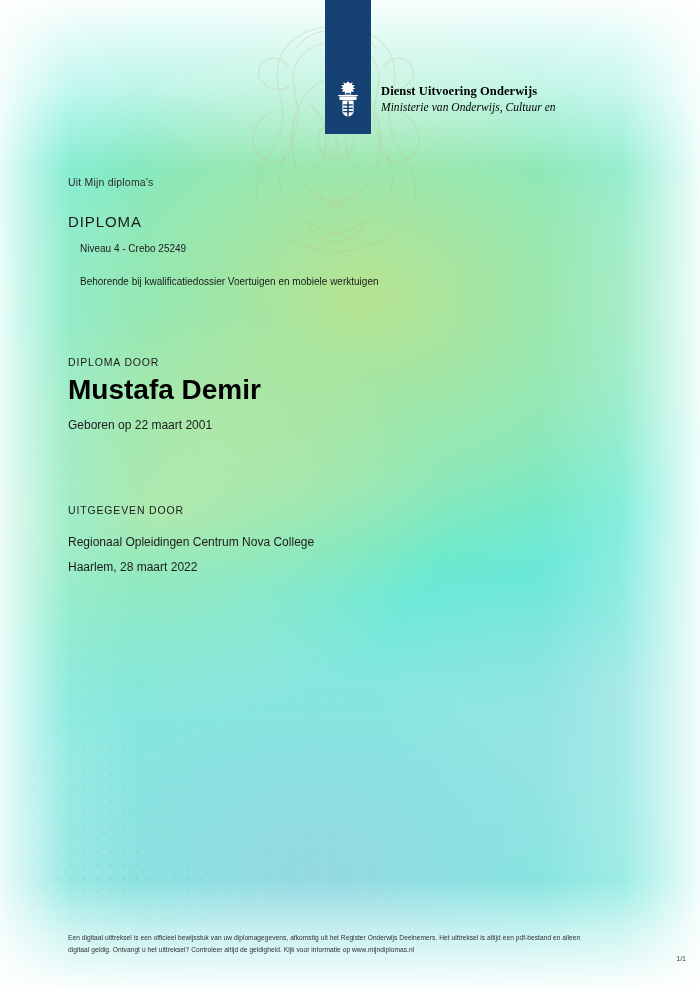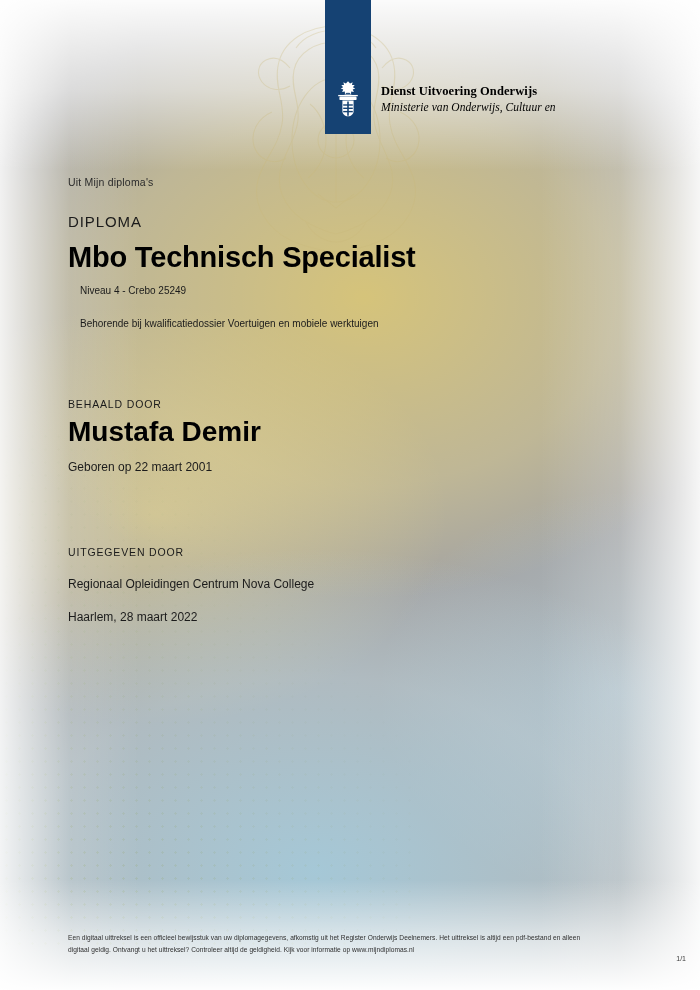--- a/index.html
+++ b/index.html
@@ -9,21 +9,21 @@
   }
   body {
     font-family: "Liberation Sans", sans-serif;
     -webkit-font-smoothing: antialiased;
   }
   #page {
     position: relative;
     width: 700px;
     height: 990px;
     overflow: hidden;
-    background: #a3a3a3;
+    background: #5eead4;
   }
 
   
   .bg-layer {
     position: absolute;
     inset: 0;
     pointer-events: none;
   }
   .bg-yellow {
     background:
@@ -252,36 +252,35 @@
     <div class="header-min">Ministerie van Onderwijs, Cultuur en</div>
   </div>
 
   <div class="content">
 
     <div class="kicker">Uit Mijn diploma's</div>
 
     <div class="label-diploma">DIPLOMA</div>
 
     <div class="title">
-      <div>Mbo Technisch Specialist</div>
     </div>
 
     <div class="subline">Niveau 4 - Crebo 25249</div>
     <div class="subline" style="margin-top:17px">Behorende bij kwalificatiedossier Voertuigen en mobiele werktuigen</div>
 
     <div class="block-behaald">
-      <div class="section-label">BEHAALD DOOR</div>
+      <div class="section-label">DIPLOMA DOOR</div>
       <div class="name">Mustafa Demir</div>
       <div class="birth">Geboren op 22 maart 2001</div>
     </div>
 
     <div class="block-uitgegeven">
       <div class="section-label">UITGEGEVEN DOOR</div>
       <div class="issuer">Regionaal Opleidingen Centrum Nova College</div>
-      <div class="issuer" style="margin-top:16px">Haarlem, 28 maart 2022</div>
+      <div class="issuer" style="margin-top:8px">Haarlem, 28 maart 2022</div>
     </div>
 
   </div>
 
   <div class="footer">
     <div>Een digitaal uittreksel is een officieel bewijsstuk van uw diplomagegevens, afkomstig uit het Register Onderwijs Deelnemers. Het uittreksel is altijd een pdf-bestand en alleen</div>
     <div>
       <span>digitaal geldig. Ontvangt u het uittreksel? Controleer altijd de geldigheid. Kijk voor informatie op </span><a href="#">www.mijndiplomas.nl</a>
     </div>
   </div>

